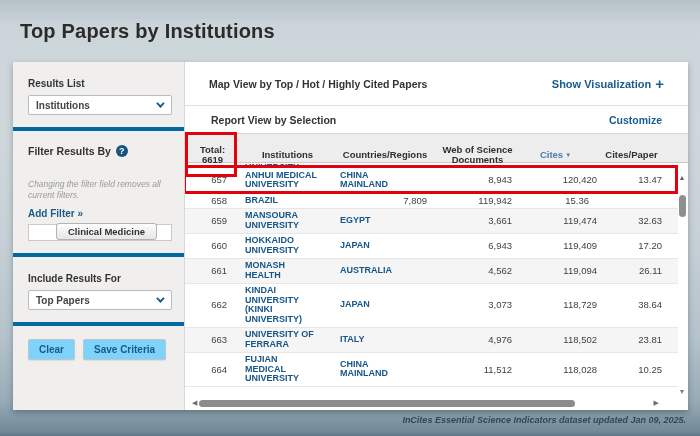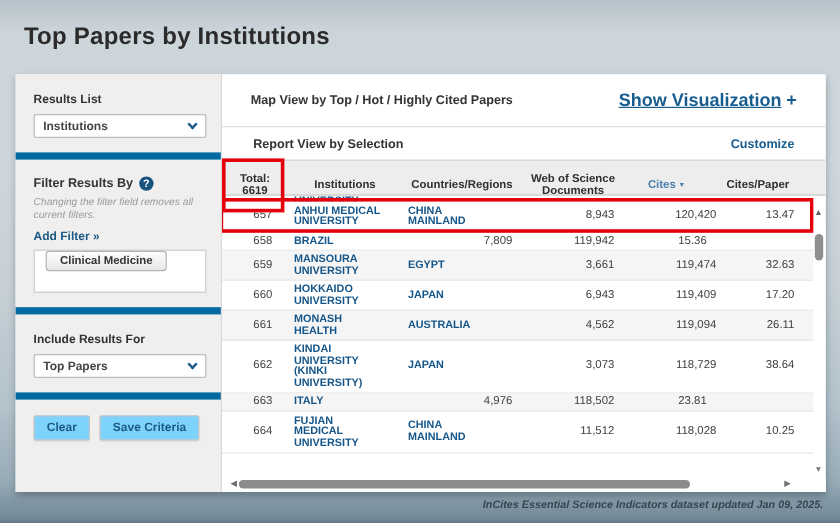--- a/index.html
+++ b/index.html
@@ -19,63 +19,63 @@
   .card {
     position: absolute; left: 13px; top: 62px; width: 675px; height: 348px;
     background: #ffffff; display: flex;
     box-shadow: 0 3px 6px rgba(30,45,55,0.35);
   }
   
   .sidebar {
     width: 172px; min-width: 172px; background: #f0efee;
     border-right: 1px solid #d9d9d9; font-size: 10px; color: #333;
   }
-  .sb-section { padding: 10px 12px 12px 15px; border-bottom: 6px solid #0369a1; }
+  .sb-section { padding: 10px 12px 12px 15px; border-bottom: 4px solid #0369a1; }
   .sb-label { font-weight: bold; font-size: 10px; color: #333; display: block; margin: 6px 0 6px; }
   .select {
     height: 20px; background: #fff; border: 1px solid #b6bcc1; border-radius: 2px;
     display: flex; align-items: center; justify-content: space-between;
     padding: 0 7px; cursor: pointer;
   }
   .select .sel-val { font-weight: bold; font-size: 10px; color: #444; }
   .chevron {
     width: 6px; height: 6px; border-right: 2px solid #1c5a86; border-bottom: 2px solid #1c5a86;
     transform: rotate(45deg) translateY(-2px); margin-right: 2px;
   }
-  .sb-head { display: flex; align-items: center; gap: 5px; margin: 4px 0 4px; }
+  .sb-head { display: flex; align-items: center; gap: 5px; margin: 4px 0 22px; }
   .sb-head .hd { font-weight: bold; font-size: 10.5px; }
   .help-icon {
     width: 12px; height: 12px; border-radius: 50%; background: #18537f; color: #fff;
     font-size: 9px; font-weight: bold; display: inline-flex; align-items: center; justify-content: center;
     cursor: pointer;
   }
   .sb-note { font-style: italic; color: #9a9a9a; font-size: 8.5px; line-height: 10.5px; width: 142px; margin-bottom: 8px; }
   .add-filter { font-weight: bold; color: #1c5a86; font-size: 10px; text-decoration: none; display: inline-block; margin-bottom: 5px; cursor: pointer; }
   .filter-box {
-    height: 36px; background: #fff; border: 1px solid #c9c9c9; display: flex; align-items: flex-start; padding-left: 9px;
+    height: 17px; background: #fff; border: 1px solid #c9c9c9; display: flex; align-items: flex-end; padding-left: 27px;
   }
   .chip {
     background: linear-gradient(180deg, #fdfdfd, #e7e7e7); border: 1px solid #b3b3b3; border-radius: 3px;
     font-weight: bold; font-size: 9.5px; color: #333; padding: 2px 11px; cursor: pointer; white-space: nowrap;
   }
   .sb-buttons { display: flex; gap: 8px; padding: 13px 12px 12px 15px; }
   .sb-btn {
     background: #7dd3fc; border: 1px solid #bdc6cc; border-radius: 2px; color: #1c5a86;
     font-weight: bold; font-size: 10px; font-family: "Liberation Sans", sans-serif;
     padding: 4px 10px; cursor: pointer; box-shadow: 0 1px 1px rgba(0,0,0,0.08);
   }
   
   .main { position: relative; flex: 1; background: #fff; }
   .bar1 {
     height: 44px; display: flex; align-items: center; justify-content: space-between;
     padding: 0 24px; border-bottom: 1px solid #e0e0e0;
   }
   .bar1 .t { font-weight: bold; font-size: 10.5px; color: #333; }
   .showviz { display: flex; align-items: center; gap: 4px; color: #185d8f; cursor: pointer; text-decoration: none; }
-  .showviz .lbl { font-weight: bold; font-size: 15px; text-decoration: underline; }
+  .showviz .lbl { font-weight: bold; font-size: 11px; }
   .showviz .plus { font-weight: bold; font-size: 15px; line-height: 10px; }
   .bar2 {
     height: 27px; display: flex; align-items: center; justify-content: space-between; padding: 0 26px;
   }
   .bar2 .t { font-weight: bold; font-size: 10.5px; color: #333; }
   .customize { font-weight: bold; font-size: 10.5px; color: #185d8f; cursor: pointer; text-decoration: none; }
   
   .grid-cols { display: grid; grid-template-columns: 55px 95px 100px 85px 85px 73px; }
   .thead {
     position: relative; height: 30px; background: #ededed;
@@ -248,20 +248,22 @@
 UNIVERSITY
 (KINKI
 UNIVERSITY)</div>
             <div class="cell c-ctry">JAPAN</div>
             <div class="cell c-num">3,073</div>
             <div class="cell c-num">118,729</div>
             <div class="cell c-num c-cpp">38.64</div>
           </div>
           <div class="trow grid-cols shade">
             <div class="cell c-rank">663</div>
+            <div class="cell c-inst">UNIVERSITY OF
+FERRARA</div>
             <div class="cell c-ctry">ITALY</div>
             <div class="cell c-num">4,976</div>
             <div class="cell c-num">118,502</div>
             <div class="cell c-num c-cpp">23.81</div>
           </div>
           <div class="trow grid-cols">
             <div class="cell c-rank">664</div>
             <div class="cell c-inst">FUJIAN
 MEDICAL
 UNIVERSITY</div>

